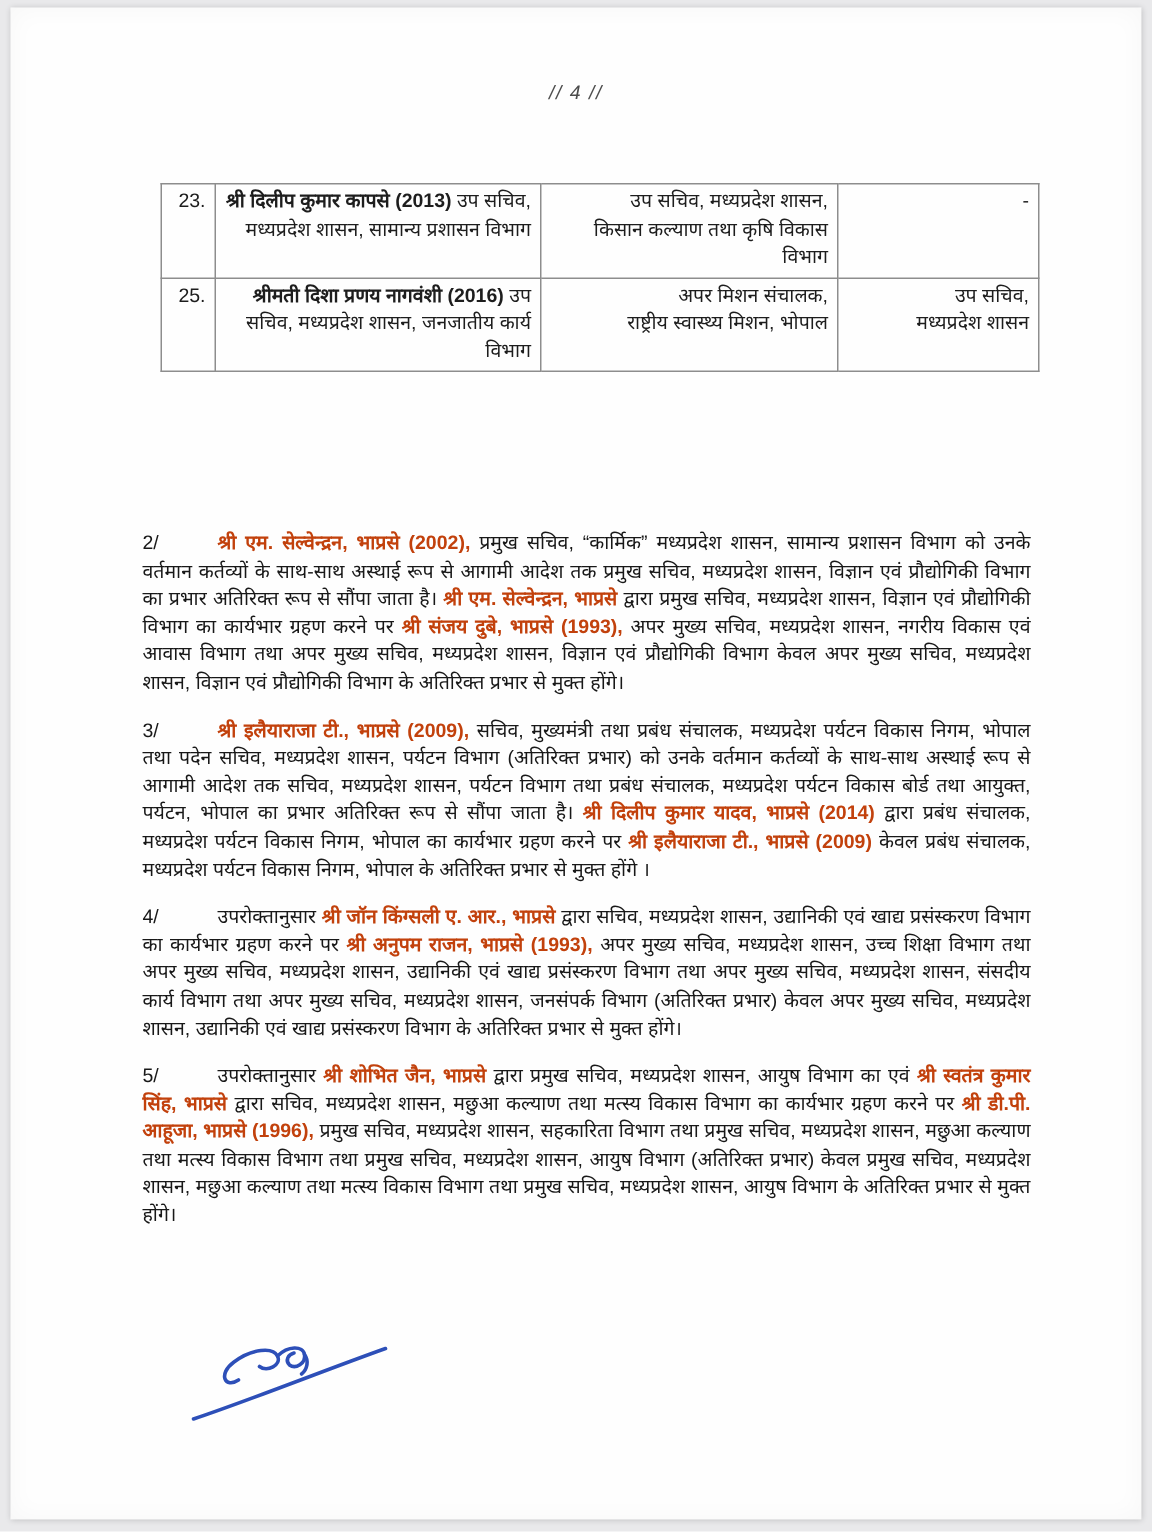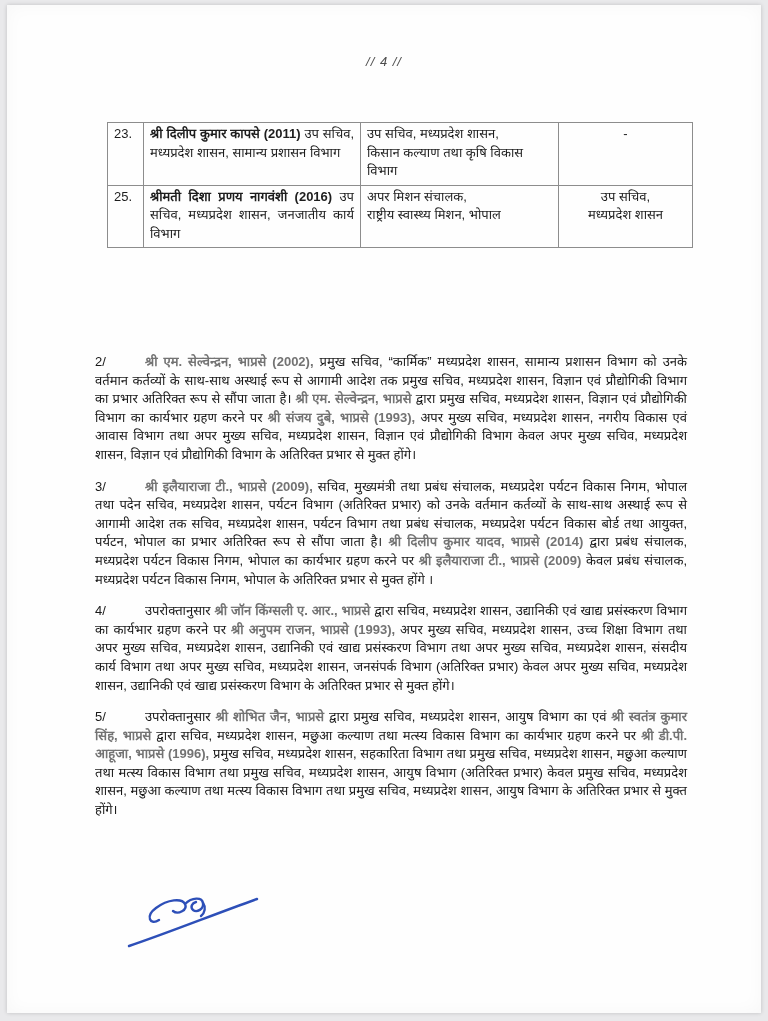--- a/index.html
+++ b/index.html
@@ -19,34 +19,34 @@
     text-align:center;font-style:italic;font-size:13px;color:#4c4c4c;
     letter-spacing:1px;
   }
   table.officers{
     position:absolute;left:100px;top:117px;width:585px;
     border-collapse:collapse;table-layout:fixed;
     font-size:13px;line-height:18.5px;color:#1d1d1d;
   }
   table.officers td{
     border:1px solid #8d8d8d;
-    padding:2px 6px 4px 6px;vertical-align:top;
+    padding:2px 6px 4px 6px;vertical-align:top;text-align:right;
   }
   td.c-sl{padding-left:7px;}
   td.c-officer{text-align:justify;}
   .o-name{font-weight:bold;}
   td.c-charge{white-space:pre-line;margin-left:12px;}
   td.c-remark{text-align:center;white-space:pre-line;}
   .paras{
     position:absolute;left:88px;top:348px;width:592px;
     font-size:13px;line-height:18.6px;color:#181818;
   }
   .para{text-align:justify;margin:0 0 13px 0;}
   .para .num{display:inline-block;width:50px;}
-  .para b{font-weight:700;color:#737373;}
+  .para b{font-weight:700;color:#c2410c;}
   .sig{
     position:absolute;left:116px;top:884px;width:152px;height:64px;
   }
   .sig path{fill:none;stroke-width:2.4;stroke-linecap:round;stroke-linejoin:round;}
 </style>
 </head>
 <body>
 
 <div class="page">
 
@@ -56,21 +56,21 @@
     <colgroup>
       <col style="width:36px">
         <col style="width:217px">
         <col style="width:198px">
         <col style="width:134px">
     </colgroup>
     <tbody>
   <tr>
     <td class="c-sl">23.</td>
     <td class="c-officer">
-      <span class="o-name">श्री दिलीप कुमार कापसे (2011) </span>
+      <span class="o-name">श्री दिलीप कुमार कापसे (2013) </span>
       <span>उप सचिव, मध्यप्रदेश शासन, सामान्य प्रशासन विभाग</span>
     </td>
     <td class="c-charge">उप सचिव, मध्यप्रदेश शासन,
 किसान कल्याण तथा कृषि विकास
 विभाग</td>
     <td class="c-remark">-</td>
   </tr>
 
 
   <tr>

